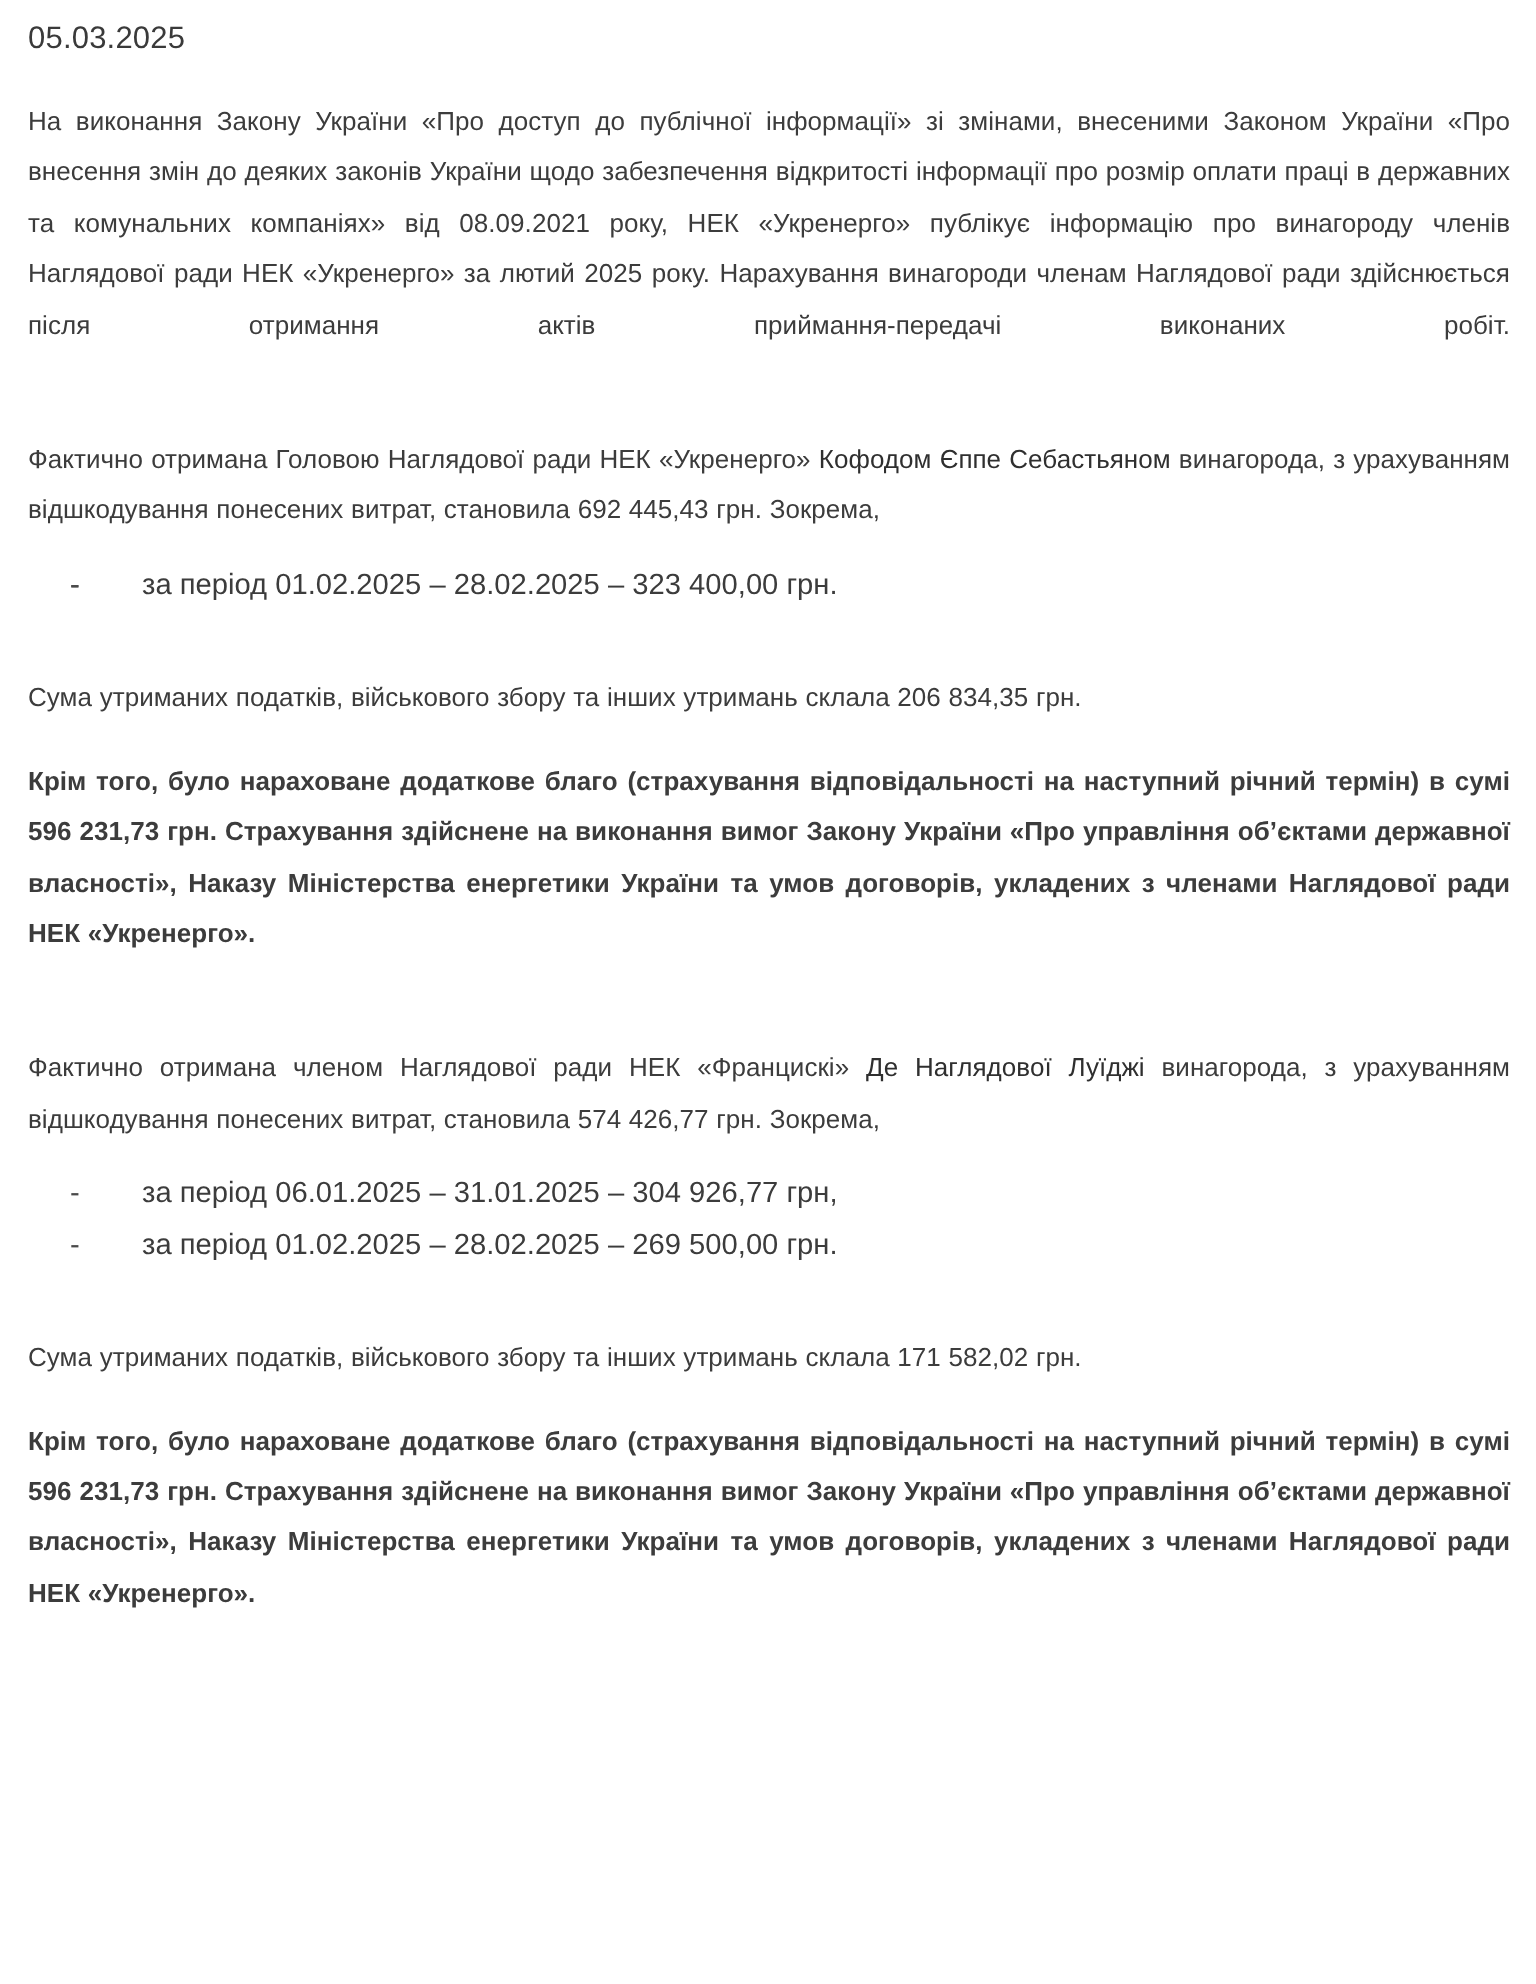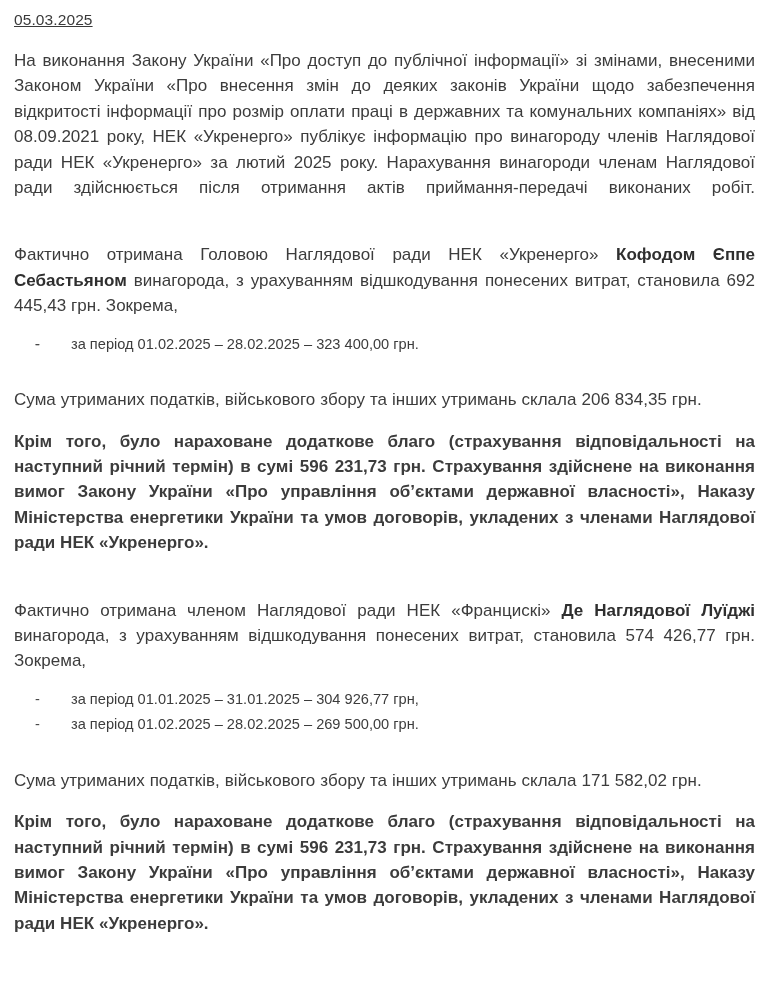--- a/index.html
+++ b/index.html
@@ -26,25 +26,24 @@
     background: #ffffff;
   }
 
   .doc-date {
     font-size: 15.5px;
     line-height: 22px;
     font-weight: 400;
     color: #3a3a3a;
     letter-spacing: 0.1px;
     margin: 0 0 17px 0;
-    text-decoration: underline;
   }
 
   .para {
-    font-size: 17px;
+    font-size: 13px;
     line-height: 25.4px;
     color: #3c3c3c;
     text-align: justify;
     text-justify: inter-word;
     margin: 0;
     letter-spacing: 0.02px;
     word-spacing: 0.2px;
   }
 
   
@@ -54,21 +53,21 @@
 
   .para + .para {
     margin-top: 14px;
   }
 
   .gap-lg { margin-top: 42px !important; }
   .gap-md { margin-top: 30px !important; }
   .gap-sm { margin-top: 16px !important; font-weight: bold; }
 
   b, .bold {
-    font-weight: 700;
+    font-weight: 400;
     color: #2f2f2f;
   }
 
   .bullet-list {
     list-style: none;
     margin: 13px 0 0 0;
     padding: 0;
   }
 
   .bullet-list li {
@@ -118,21 +117,21 @@
 
   <p class="para gap-sm">Крім того, було нараховане додаткове благо (страхування відповідальності на наступний річний термін)  в  сумі  596 231,73 грн. Страхування здійснене на виконання вимог Закону України «Про управління об’єктами державної власності», Наказу Міністерства енергетики України та умов договорів, укладених з членами Наглядової ради НЕК «Укренерго».</p>
 
   <p class="para gap-lg">
     <span class="lead-before">Фактично отримана членом Наглядової ради НЕК «Францискі» </span><b class="bold">Де Наглядової Луїджі</b><span class="lead-after"> винагорода, з урахуванням відшкодування понесених витрат, становила 574 426,77 грн. Зокрема,</span>
   </p>
 
   <ul class="bullet-list">
     <li>
       <span class="dash">-</span>
-      <span>за період 01.01.2025 – 31.01.2025  – 304 926,77 грн,</span>
+      <span>за період 06.01.2025 – 31.01.2025  – 304 926,77 грн,</span>
     </li>
     <li>
       <span class="dash">-</span>
       <span>за період 01.02.2025 – 28.02.2025  – 269 500,00 грн.</span>
     </li>
   </ul>
 
   <p class="para gap-md">Сума утриманих податків, військового збору та інших утримань склала 171 582,02 грн.</p>
 
   <p class="para gap-sm">Крім того, було нараховане додаткове благо (страхування відповідальності на наступний річний термін) в  сумі  596 231,73 грн. Страхування здійснене на виконання вимог Закону України «Про управління об’єктами державної власності», Наказу Міністерства енергетики України та умов договорів, укладених з членами Наглядової ради НЕК «Укренерго».</p>

